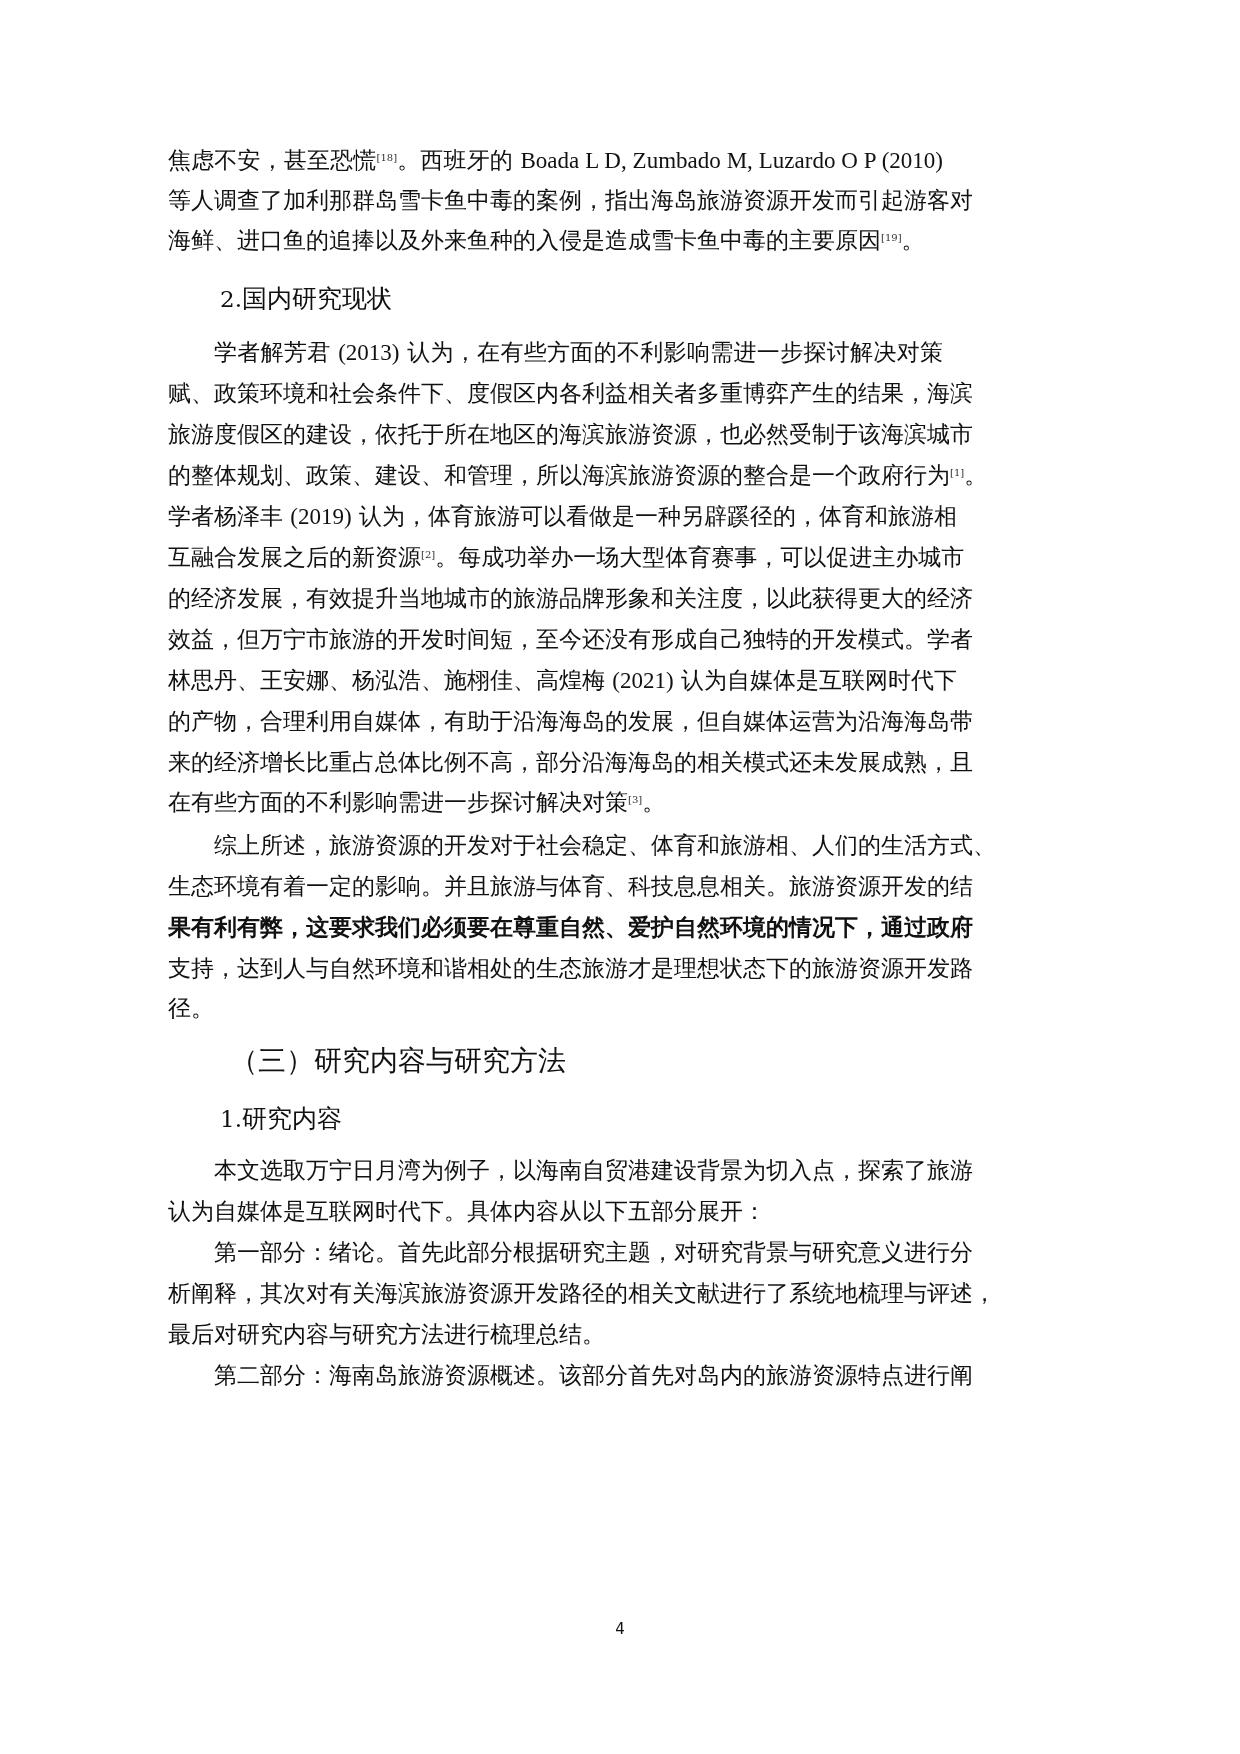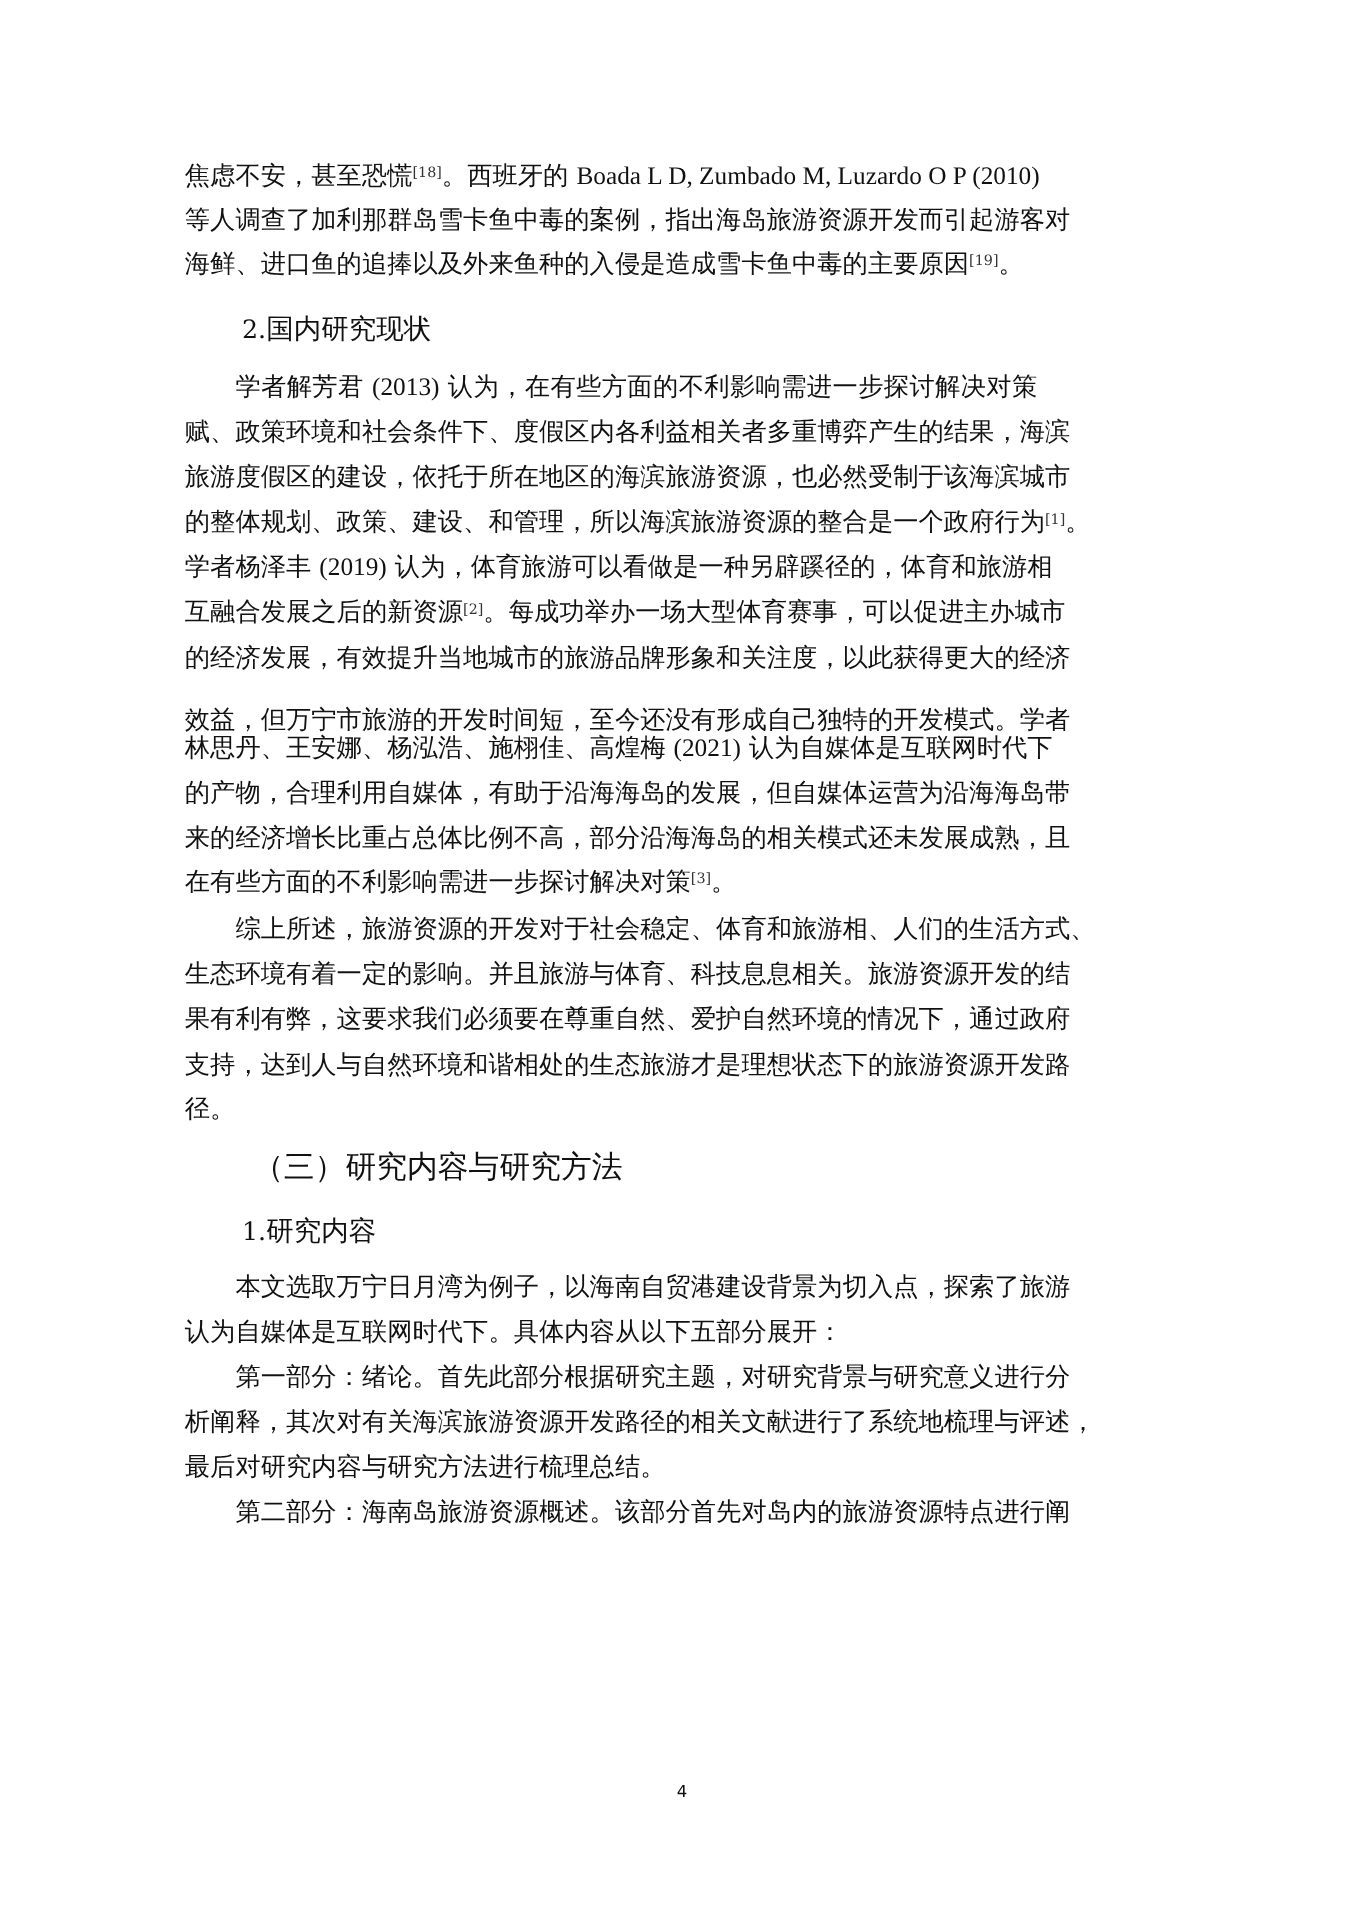--- a/index.html
+++ b/index.html
@@ -13,21 +13,21 @@
     position: absolute; left: 168px; width: 775px;
     font-size: 23px; line-height: 30px; height: 30px;
     white-space: nowrap; overflow: visible;
     text-align: justify; text-align-last: justify;
     letter-spacing: 0px;
   }
   .line.last { text-align-last: left; }
   .line.indent { left: 214px; width: 729px; }
   .latin { font-family: Liberation Serif, serif; font-size: 23px; }
   sup.ref {
-    font-size: 13px; vertical-align: top; position: relative; top: -2px;
+    font-size: 10px; vertical-align: top; position: relative; top: -2px;
     font-family: "DejaVu Serif", serif; color: #333;
   }
   .h3 {
     position: absolute; left: 220px; font-size: 25px; line-height: 32px;
     white-space: nowrap;
   }
   .h3 .num { font-family: "DejaVu Serif", serif; font-size: 23px; }
   .h2 {
     position: absolute; left: 230px; font-size: 28px; line-height: 36px;
     white-space: nowrap;
@@ -46,28 +46,28 @@
       <div class="line" style="top: 185px;"><span>等人调查了加利那群岛雪卡鱼中毒的案例，指出海岛旅游资源开发而引起游客对</span></div>
       <div class="line last" style="top: 225px;"><span>海鲜、进口鱼的追捧以及外来鱼种的入侵是造成雪卡鱼中毒的主要原因</span><sup class="ref">[19]</sup><span>。</span></div>
       <div class="h3" style="top: 283px;"><span class="num">2.</span><span>国内研究现状</span></div>
       <div class="line indent" style="top: 337px;"><span>学者解芳君 </span><span class="latin">(2013)</span><span> 认为，在有些方面的不利影响需进一步探讨解决对策</span></div>
       <div class="line" style="top: 378px;"><span>赋、政策环境和社会条件下、度假区内各利益相关者多重博弈产生的结果，海滨</span></div>
       <div class="line" style="top: 419px;"><span>旅游度假区的建设，依托于所在地区的海滨旅游资源，也必然受制于该海滨城市</span></div>
       <div class="line" style="top: 460px;"><span>的整体规划、政策、建设、和管理，所以海滨旅游资源的整合是一个政府行为</span><sup class="ref">[1]</sup><span>。</span></div>
       <div class="line" style="top: 501px;"><span>学者杨泽丰 </span><span class="latin">(2019)</span><span> 认为，体育旅游可以看做是一种另辟蹊径的，体育和旅游相</span></div>
       <div class="line" style="top: 542px;"><span>互融合发展之后的新资源</span><sup class="ref">[2]</sup><span>。每成功举办一场大型体育赛事，可以促进主办城市</span></div>
       <div class="line" style="top: 583px;"><span>的经济发展，有效提升当地城市的旅游品牌形象和关注度，以此获得更大的经济</span></div>
-      <div class="line" style="top: 624px; margin-top: 16px;"><span>效益，但万宁市旅游的开发时间短，至今还没有形成自己独特的开发模式。学者</span></div>
+      <div class="line" style="top: 624px;"><span>效益，但万宁市旅游的开发时间短，至今还没有形成自己独特的开发模式。学者</span></div>
       <div class="line" style="top: 665px;"><span>林思丹、王安娜、杨泓浩、施栩佳、高煌梅 </span><span class="latin">(2021)</span><span> 认为自媒体是互联网时代下</span></div>
       <div class="line" style="top: 706px;"><span>的产物，合理利用自媒体，有助于沿海海岛的发展，但自媒体运营为沿海海岛带</span></div>
       <div class="line" style="top: 747px;"><span>来的经济增长比重占总体比例不高，部分沿海海岛的相关模式还未发展成熟，且</span></div>
       <div class="line last" style="top: 787px;"><span>在有些方面的不利影响需进一步探讨解决对策</span><sup class="ref">[3]</sup><span>。</span></div>
       <div class="line indent" style="top: 830px;"><span>综上所述，旅游资源的开发对于社会稳定、体育和旅游相、人们的生活方式、</span></div>
       <div class="line" style="top: 871px;"><span>生态环境有着一定的影响。并且旅游与体育、科技息息相关。旅游资源开发的结</span></div>
-      <div class="line" style="top: 912px;"><span>果有利有弊，这要求我们必须要在尊重自然、爱护自然环境的情况下，通过政府</span></div>
+      <div class="line" style="top: 912px; font-weight: bold;"><span>果有利有弊，这要求我们必须要在尊重自然、爱护自然环境的情况下，通过政府</span></div>
       <div class="line" style="top: 953px;"><span>支持，达到人与自然环境和谐相处的生态旅游才是理想状态下的旅游资源开发路</span></div>
       <div class="line last" style="top: 993px;"><span>径。</span></div>
       <div class="h2" style="top: 1043px;">（三）研究内容与研究方法</div>
       <div class="h3" style="top: 1103px; text-align: right;"><span class="num">1.</span><span>研究内容</span></div>
       <div class="line indent" style="top: 1155px;"><span>本文选取万宁日月湾为例子，以海南自贸港建设背景为切入点，探索了旅游</span></div>
       <div class="line last" style="top: 1196px;"><span>认为自媒体是互联网时代下。具体内容从以下五部分展开：</span></div>
       <div class="line indent" style="top: 1237px;"><span>第一部分：绪论。首先此部分根据研究主题，对研究背景与研究意义进行分</span></div>
       <div class="line" style="top: 1278px;"><span>析阐释，其次对有关海滨旅游资源开发路径的相关文献进行了系统地梳理与评述，</span></div>
       <div class="line last" style="top: 1319px;"><span>最后对研究内容与研究方法进行梳理总结。</span></div>
       <div class="line indent" style="top: 1360px;"><span>第二部分：海南岛旅游资源概述。该部分首先对岛内的旅游资源特点进行阐</span></div>

